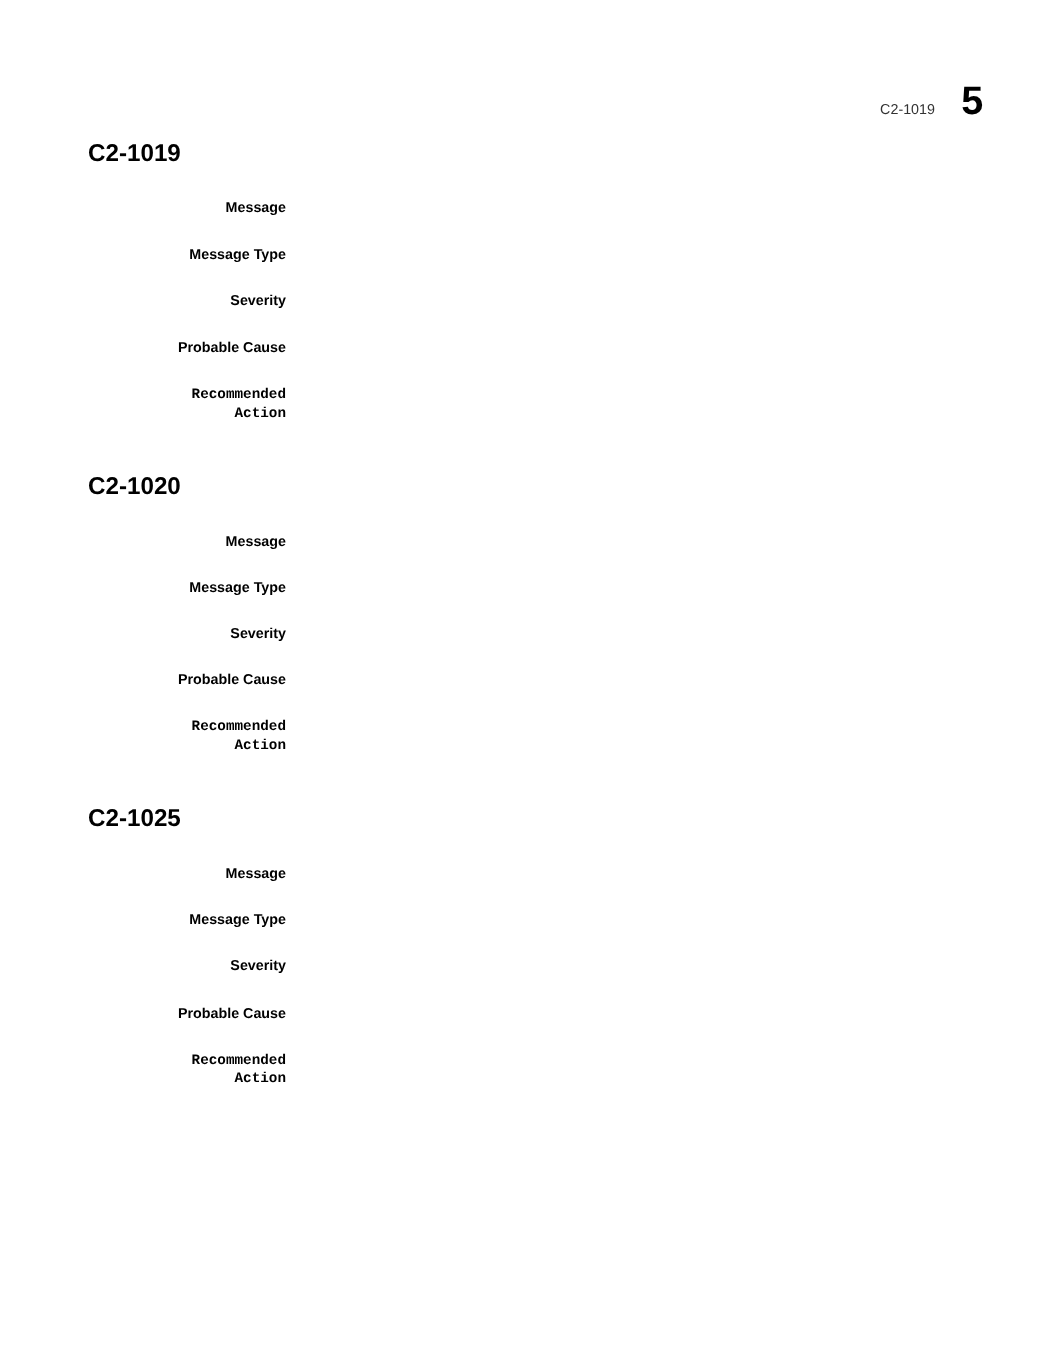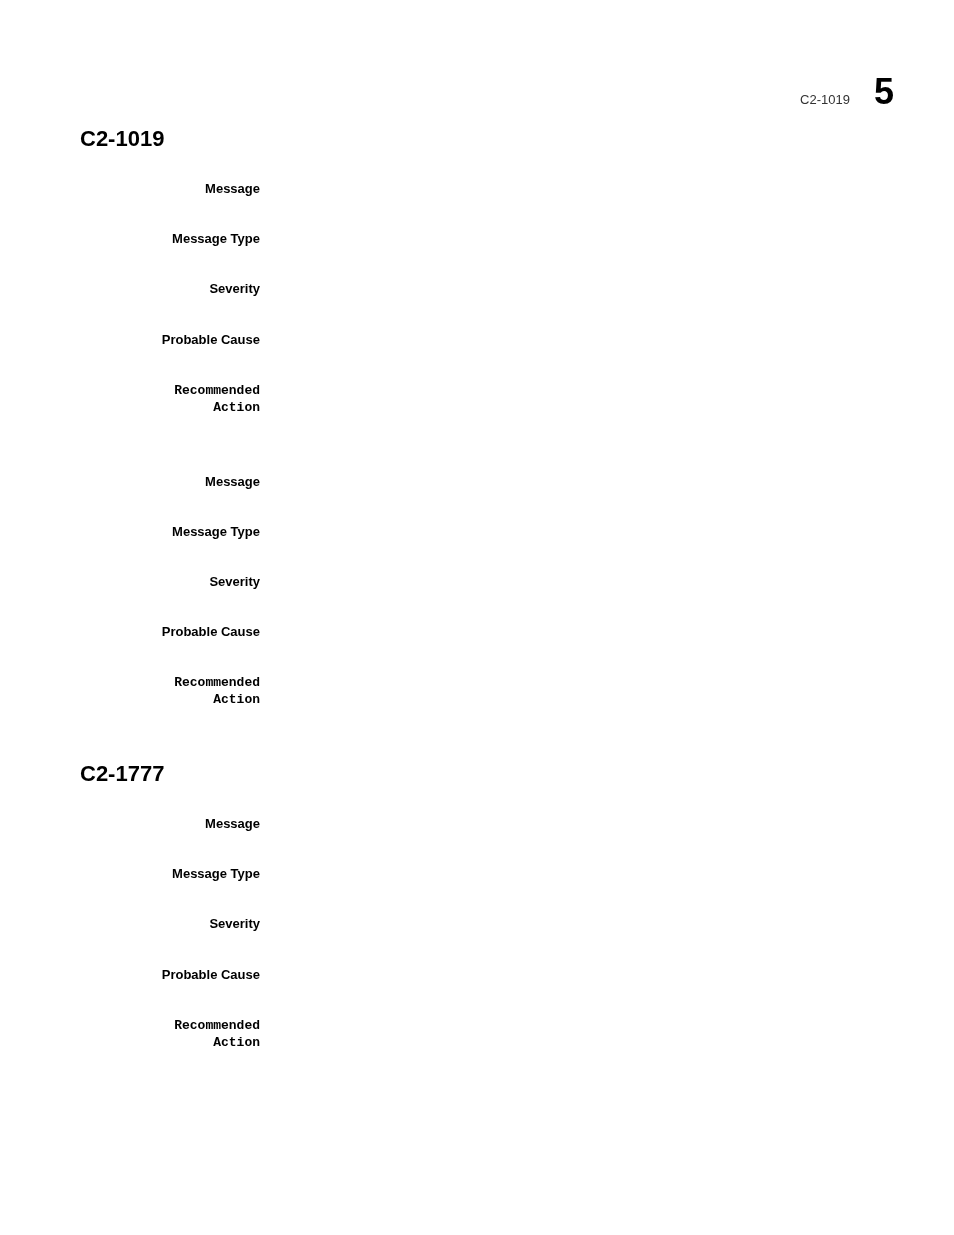--- a/index.html
+++ b/index.html
@@ -51,21 +51,20 @@
       font-size: 22px;
       font-weight: bold;
       margin-bottom: 24px;
       color: #000;
     }
 
     .field-row {
       display: flex;
       margin-bottom: 16px;
       min-height: 20px;
-      flex-direction: column;
     }
 
     .field-label {
       width: 200px;
       min-width: 200px;
       text-align: right;
       padding-right: 24px;
       font-weight: bold;
       font-size: 13px;
       color: #000;
@@ -118,20 +117,21 @@
       <div class="field-value"></div>
     </div>
 
     <div class="field-row recommended">
       <div class="field-label">Recommended<br>Action</div>
       <div class="field-value"></div>
     </div>
   </div>
 
   <div class="section">
+    <div class="section-title">C2-1020</div>
 
     <div class="field-row">
       <div class="field-label">Message</div>
       <div class="field-value"></div>
     </div>
 
     <div class="field-row">
       <div class="field-label">Message Type</div>
       <div class="field-value"></div>
     </div>
@@ -146,21 +146,21 @@
       <div class="field-value"></div>
     </div>
 
     <div class="field-row recommended">
       <div class="field-label">Recommended<br>Action</div>
       <div class="field-value"></div>
     </div>
   </div>
 
   <div class="section">
-    <div class="section-title">C2-1777</div>
+    <div class="section-title">C2-1025</div>
 
     <div class="field-row">
       <div class="field-label">Message</div>
       <div class="field-value"></div>
     </div>
 
     <div class="field-row">
       <div class="field-label">Message Type</div>
       <div class="field-value"></div>
     </div>

